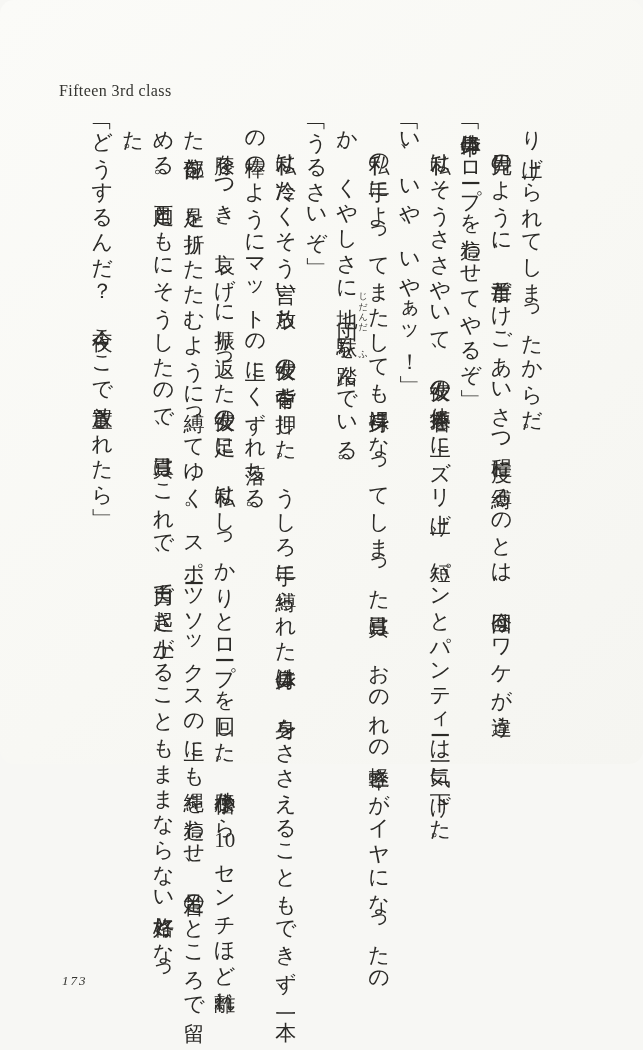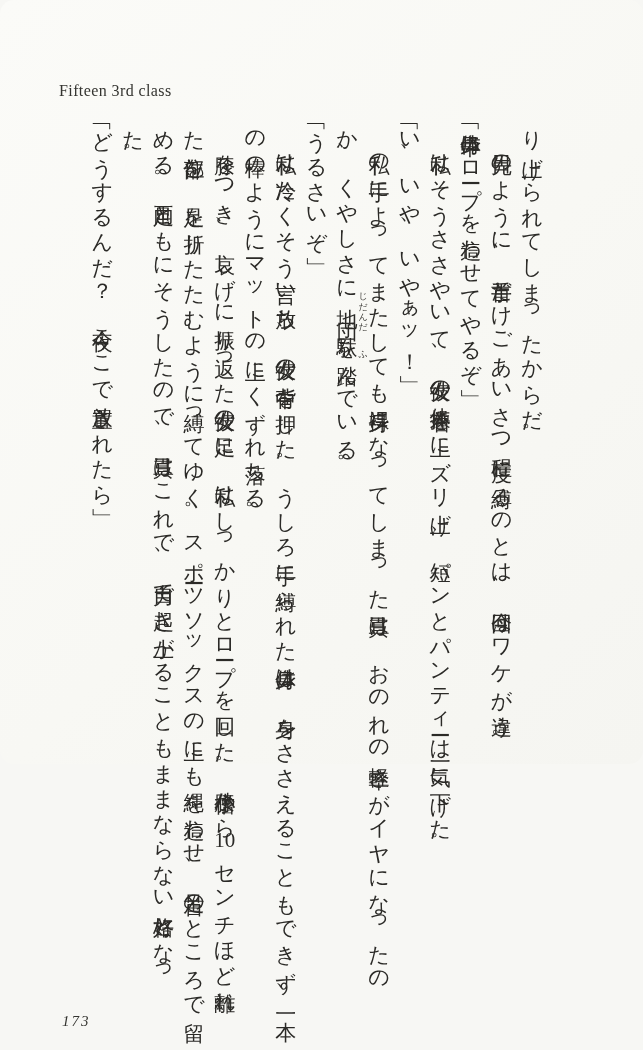--- a/index.html
+++ b/index.html
@@ -54,22 +54,22 @@
     color: #3a3935;
   }
   .tcy {
     text-combine-upright: all;
     -webkit-text-combine: horizontal;
     letter-spacing: 0;
   }
   .page-number {
     position: absolute;
     left: 62px;
-    top: 1013px;
-    font-size: 15px;
+    top: 973px;
+    font-size: 13px;
     font-style: italic;
     letter-spacing: 2px;
     color: #343430;
   }
 </style>
 </head>
 <body>
 
 <div class="page">
   <div class="running-header">Fifteen 3rd class</div>

